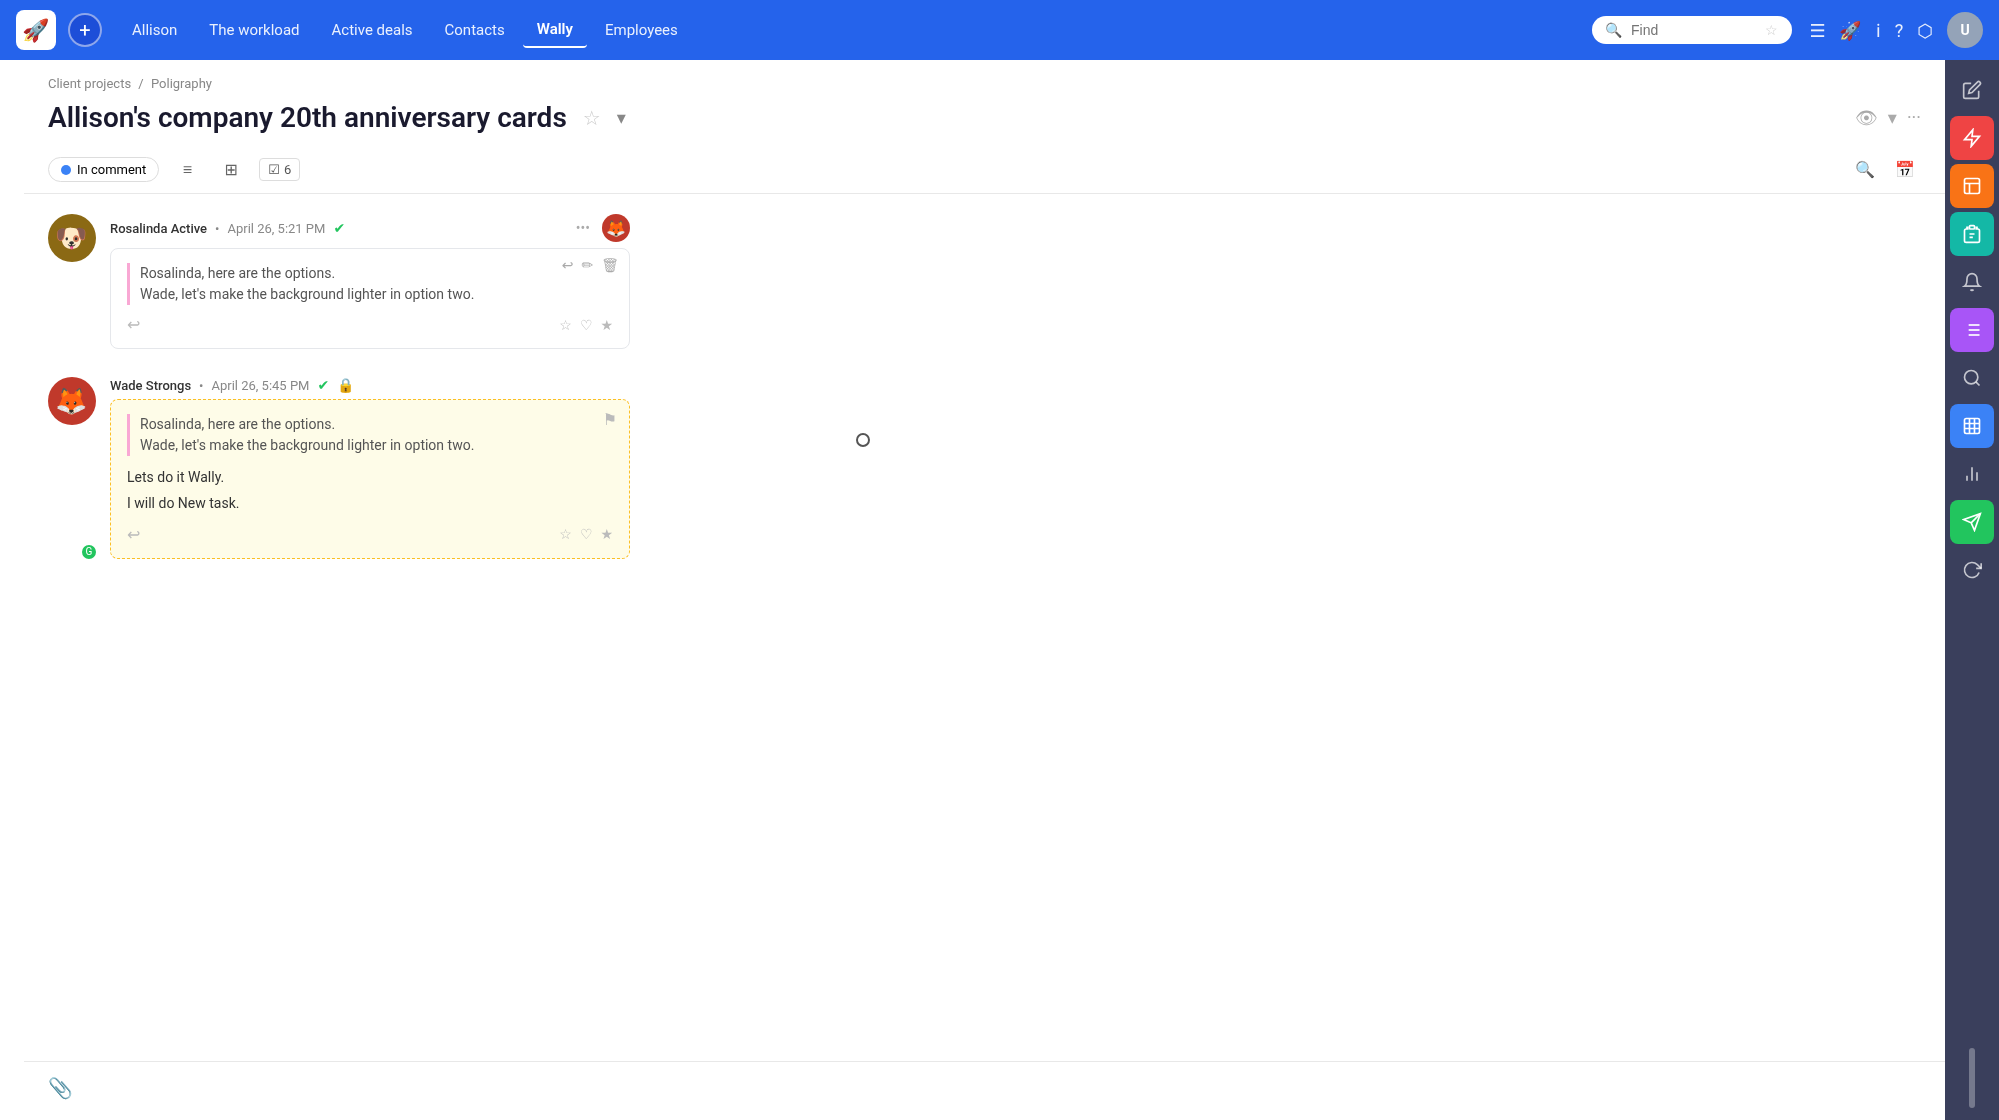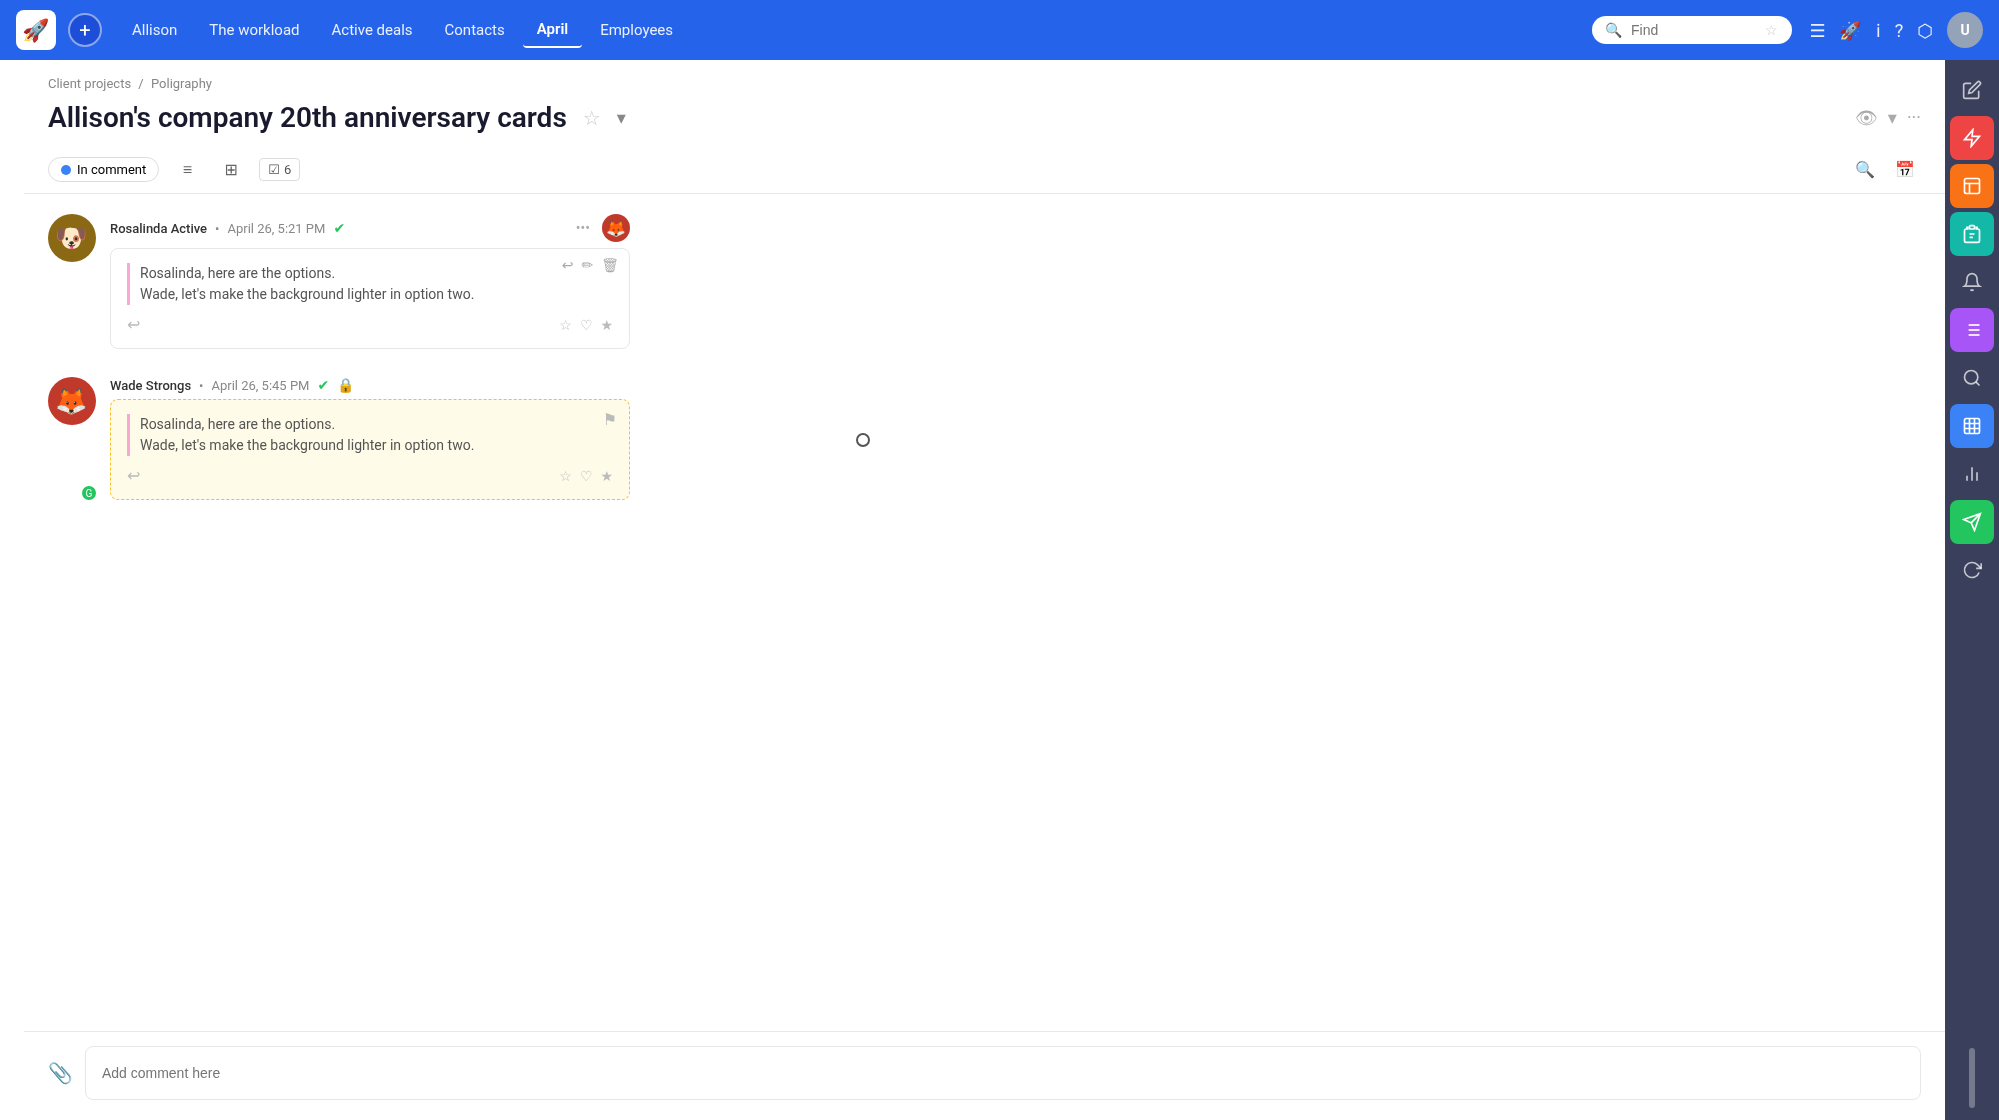--- a/index.html
+++ b/index.html
@@ -306,21 +306,21 @@
 <nav class="top-nav">
   <div class="nav-logo">
     <span>🚀</span>
   </div>
   <div class="nav-add-btn">+</div>
 
   <div class="nav-item">Allison</div>
   <div class="nav-item">The workload</div>
   <div class="nav-item">Active deals</div>
   <div class="nav-item">Contacts</div>
-  <div class="nav-item active">April</div>
+  <div class="nav-item active">Wally</div>
   <div class="nav-item">Employees</div>
 
   <div class="nav-spacer"></div>
 
   <div class="nav-search">
     <span style="color:#aaa; font-size:14px;">🔍</span>
     <input type="text" placeholder="Find" style="">
     <span style="color:#ccc; font-size:14px;">☆</span>
   </div>
 
@@ -434,39 +434,42 @@
           </div>
 
           <div class="comment-card reply-card">
             <span class="flag-icon">⚑</span>
 
             <div class="comment-quote">
               <p>Rosalinda, here are the options.</p>
               <p>Wade, let's make the background lighter in option two.</p>
             </div>
 
+            <div class="comment-text">
+              <p>Lets do it Wally.</p>
+              <p>I will do New task.</p>
+            </div>
 
             <div class="comment-footer">
               <span class="comment-reply-icon">↩</span>
               <div class="comment-footer-spacer"></div>
               <div class="comment-reaction-icons">
                 <span class="reaction-icon">☆</span>
                 <span class="reaction-icon">♡</span>
                 <span class="reaction-icon">★</span>
               </div>
             </div>
           </div>
         </div>
       </div>
 
     </div>
 
     <div class="comment-input-area">
       <span class="attach-icon">📎</span>
-      <input type="text" class="comment-input" placeholder="Add comment here" style="">
     </div>
 
   </div>
 
   <div class="right-sidebar">
     <div class="sidebar-icon-btn">
       <svg width="20" height="20" viewBox="0 0 24 24" fill="none" stroke="currentColor" stroke-width="2">
           <path d="M11 4H4a2 2 0 0 0-2 2v14a2 2 0 0 0 2 2h14a2 2 0 0 0 2-2v-7"></path>
           <path d="M18.5 2.5a2.121 2.121 0 0 1 3 3L12 15l-4 1 1-4 9.5-9.5z"></path>
         </svg>

